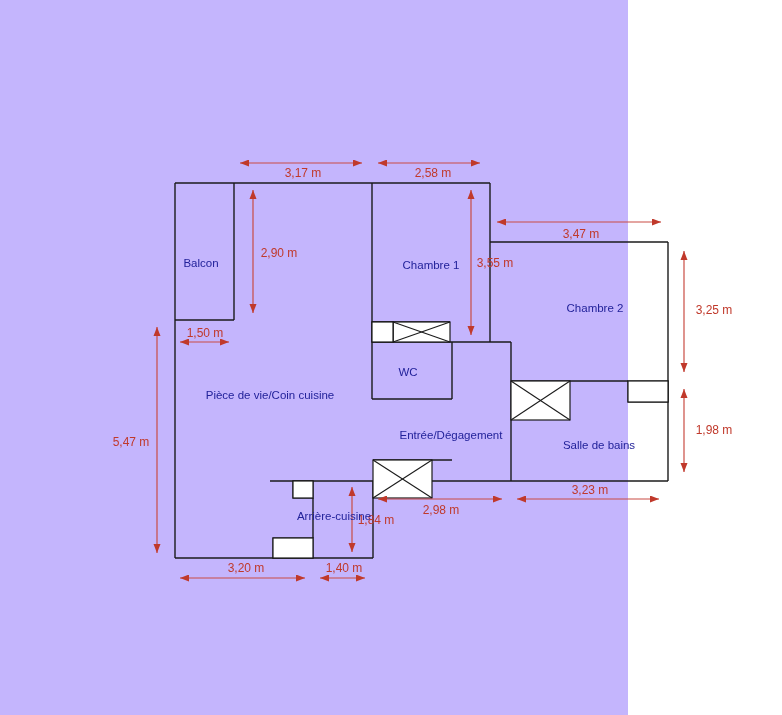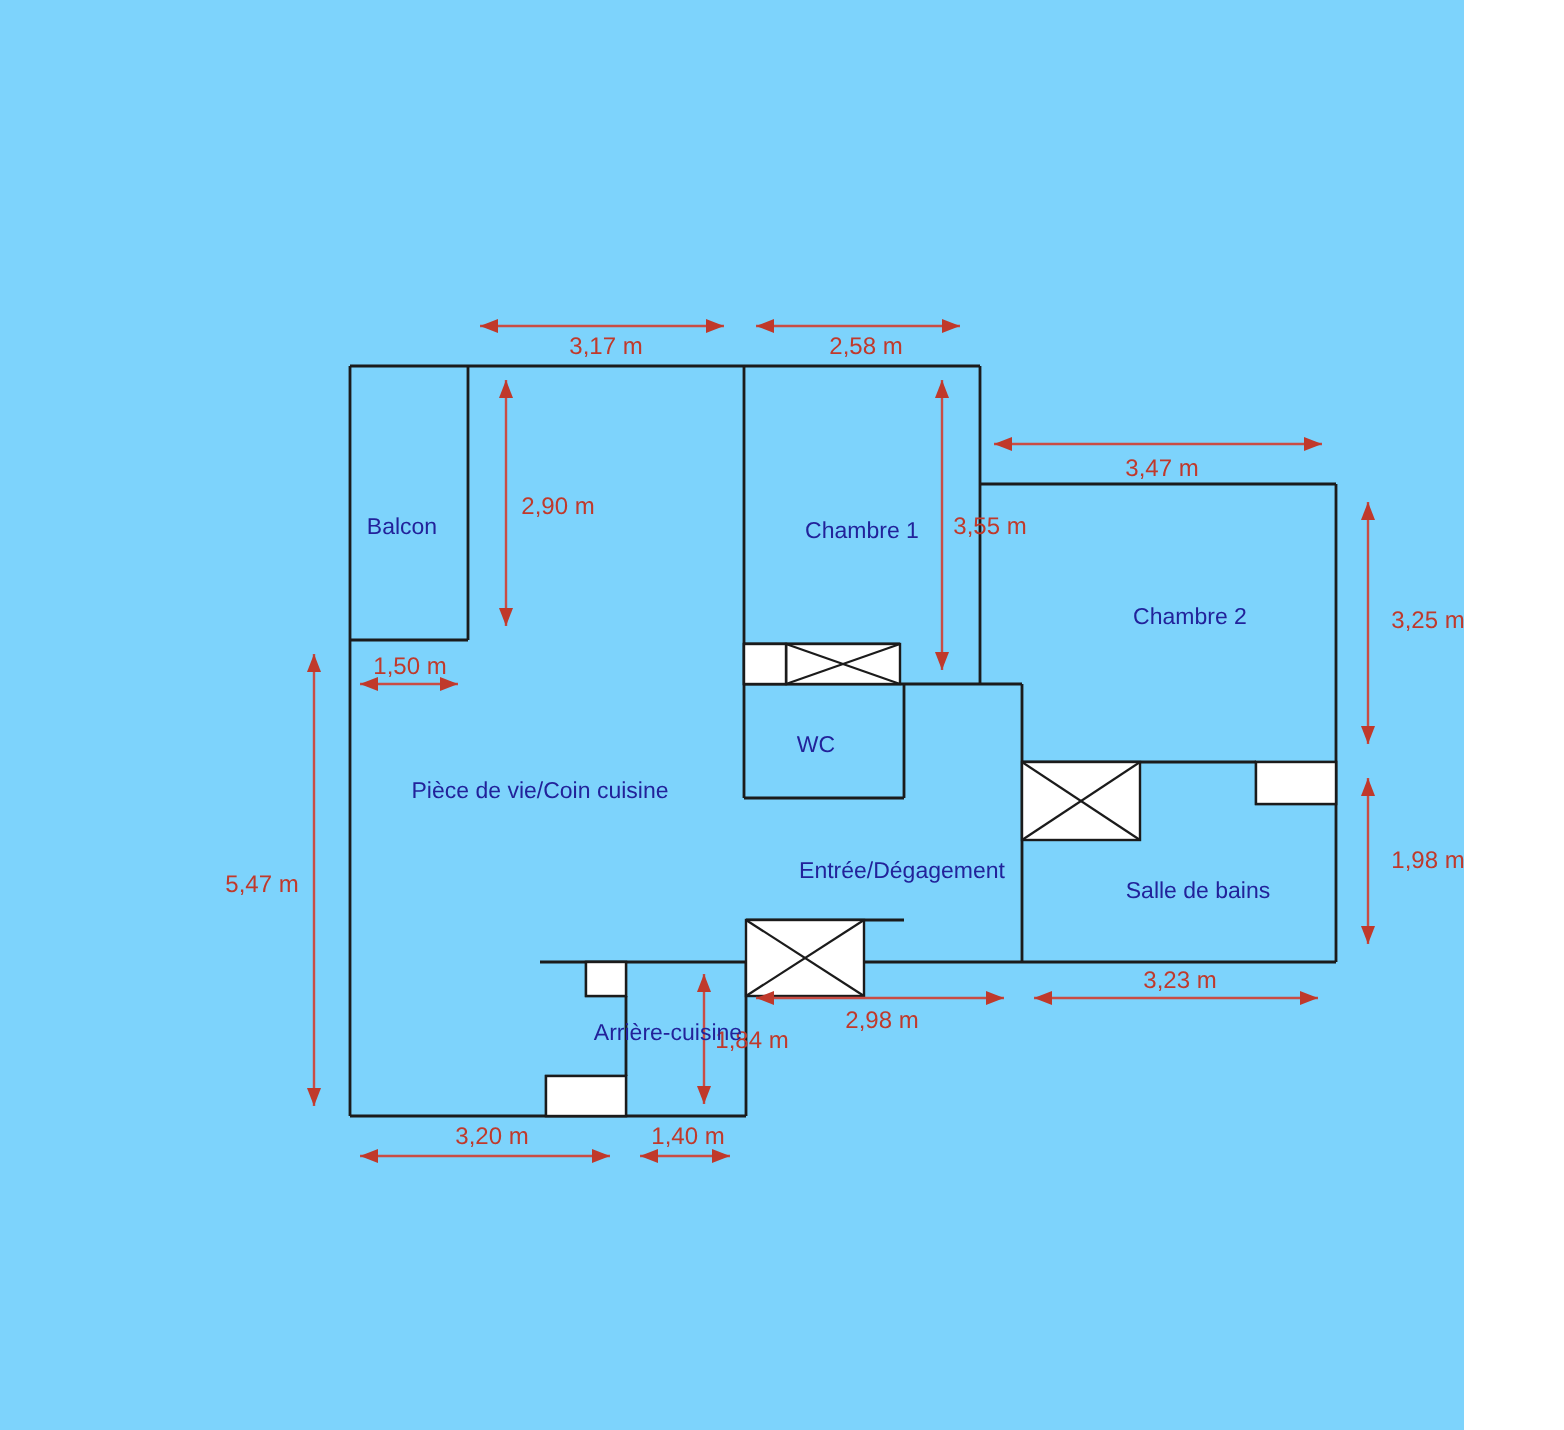--- a/index.html
+++ b/index.html
@@ -6,23 +6,23 @@
     margin: 0;
     padding: 0;
     background: #ffffff;
     width: 782px;
     height: 715px;
     overflow: hidden;
     font-family: "Liberation Sans", sans-serif;
   }
   .canvas {
     position: relative;
-    width: 732px;
+    width: 628px;
     height: 715px;
-    background: #7dd3fc;
+    background: #c4b5fd;
   }
   svg text {
     font-family: "Liberation Sans", sans-serif;
   }
   .room-label {
     fill: #22229a;
     font-size: 11.5px;
     text-anchor: middle;
   }
   .dim-label {

